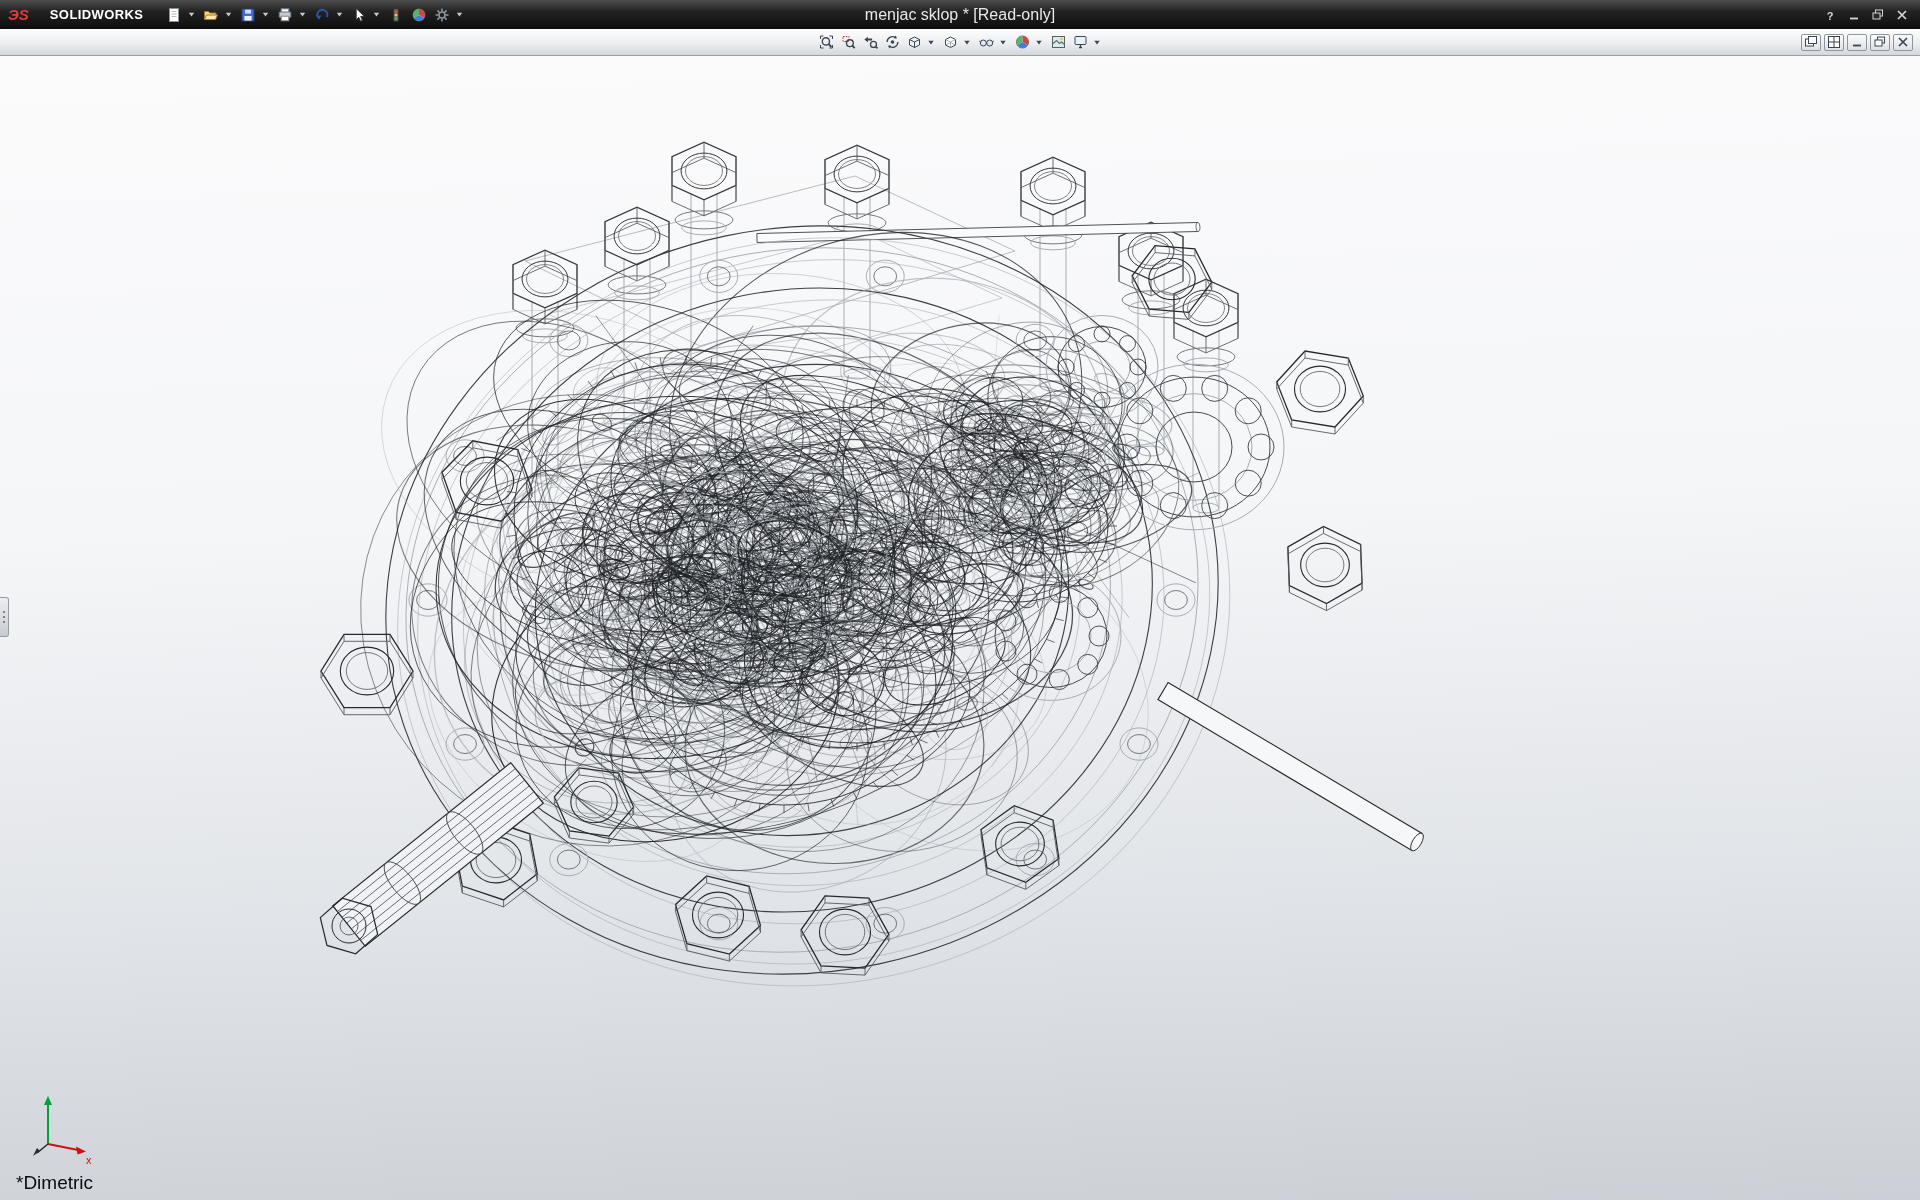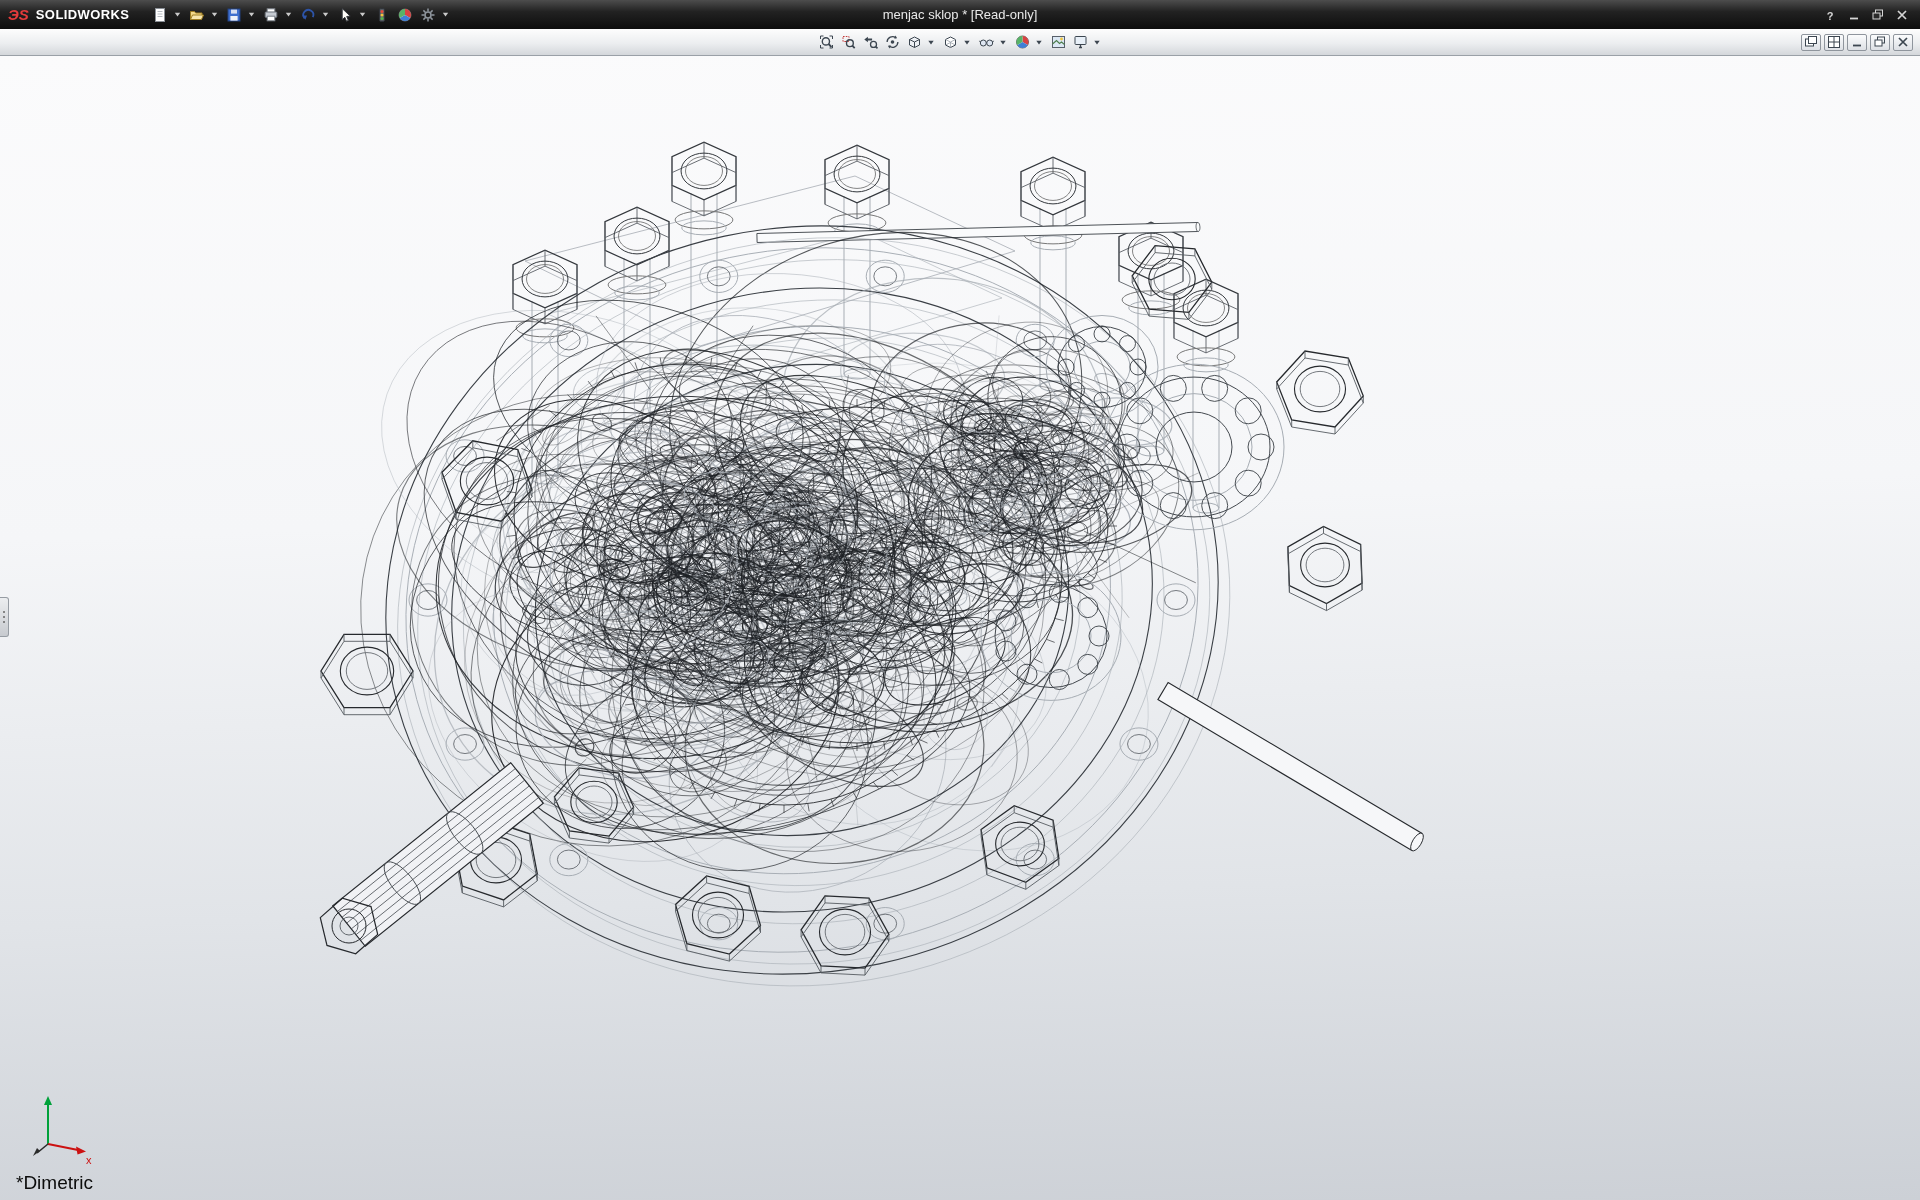--- a/index.html
+++ b/index.html
@@ -1,25 +1,25 @@
 <!DOCTYPE html>
 <html><head>
 <meta charset="utf-8">
 <style>
   *{margin:0;padding:0;box-sizing:border-box}
   html,body{width:1920px;height:1200px;overflow:hidden;font-family:"Liberation Sans",sans-serif;background:#000}
   
   .titlebar{height:29px;background:linear-gradient(#4d4d4d,#222 40%,#0d0d0d);display:flex;align-items:center;padding:0 8px;position:relative}
-  .brand{display:flex;align-items:center;gap:7px;margin-right:20px}
+  .brand{display:flex;align-items:center;gap:21px;margin-right:20px}
   .brand-mark{color:#e43b3b;font-weight:bold;font-style:italic;font-size:15px;line-height:1}
   .brand-text{color:#fff;font-weight:bold;font-size:13px;letter-spacing:.4px}
   .tb-tools{display:flex;align-items:center;gap:1px}
   .tool{width:22px;height:22px;display:flex;align-items:center;justify-content:center;border-radius:2px;cursor:default}
   .dd{width:10px;height:22px;display:flex;align-items:center;justify-content:center;margin-right:3px}
-  .tb-title{position:absolute;left:50%;transform:translateX(-50%);color:#e8e8e8;font-size:13px;white-space:nowrap}
+  .tb-title{position:absolute;left:50%;transform:translateX(-50%);color:#e8e8e8;font-size:16px;white-space:nowrap}
   .tb-controls{margin-left:auto;display:flex;gap:3px}
   .winbtn{width:21px;height:19px;display:flex;align-items:center;justify-content:center;border-radius:2px}
   
   .viewbar{height:27px;background:linear-gradient(#fdfdfd,#eceef0 55%,#d4d7db);border-bottom:1px solid #9aa0a7;display:flex;align-items:center;position:relative}
   .vb-center{position:absolute;left:50%;transform:translateX(-50%);display:flex;align-items:center;gap:1px}
   .vb-center .tool{width:21px;height:21px}
   .vb-right{margin-left:auto;display:flex;gap:3px;padding-right:7px}
   .docbtn{width:20px;height:17px;border:1px solid #8f959d;background:linear-gradient(#fbfcfd,#dde0e5);display:flex;align-items:center;justify-content:center;border-radius:2px}
   
   .viewport{position:relative;height:1144px;background:linear-gradient(178deg,#fbfbfc 0%,#f5f6f8 40%,#e1e4e8 72%,#ccd0d6 100%);overflow:hidden}

